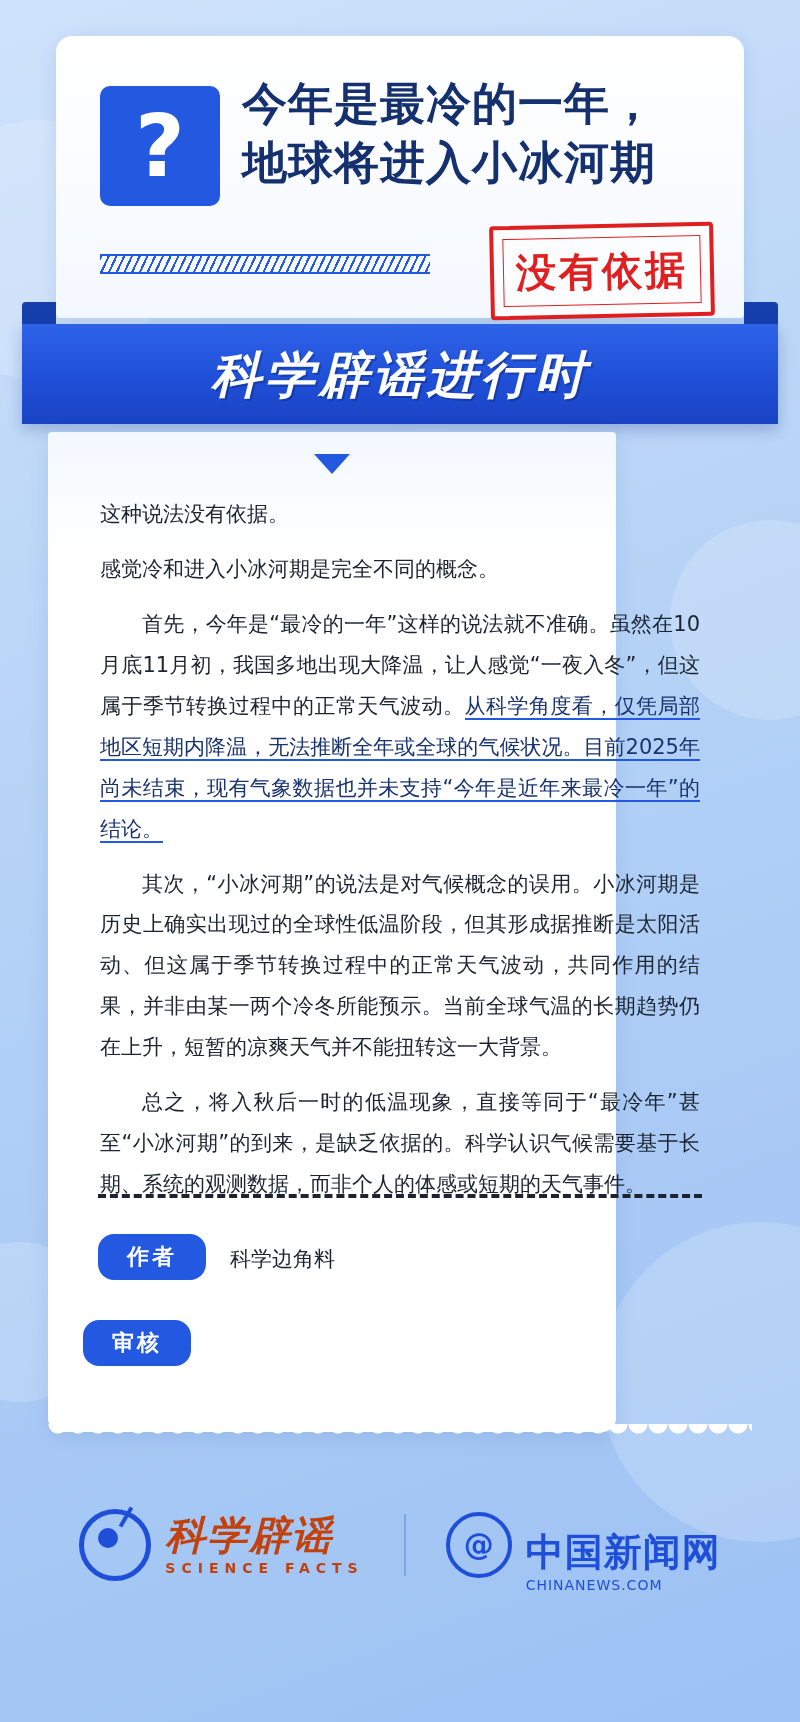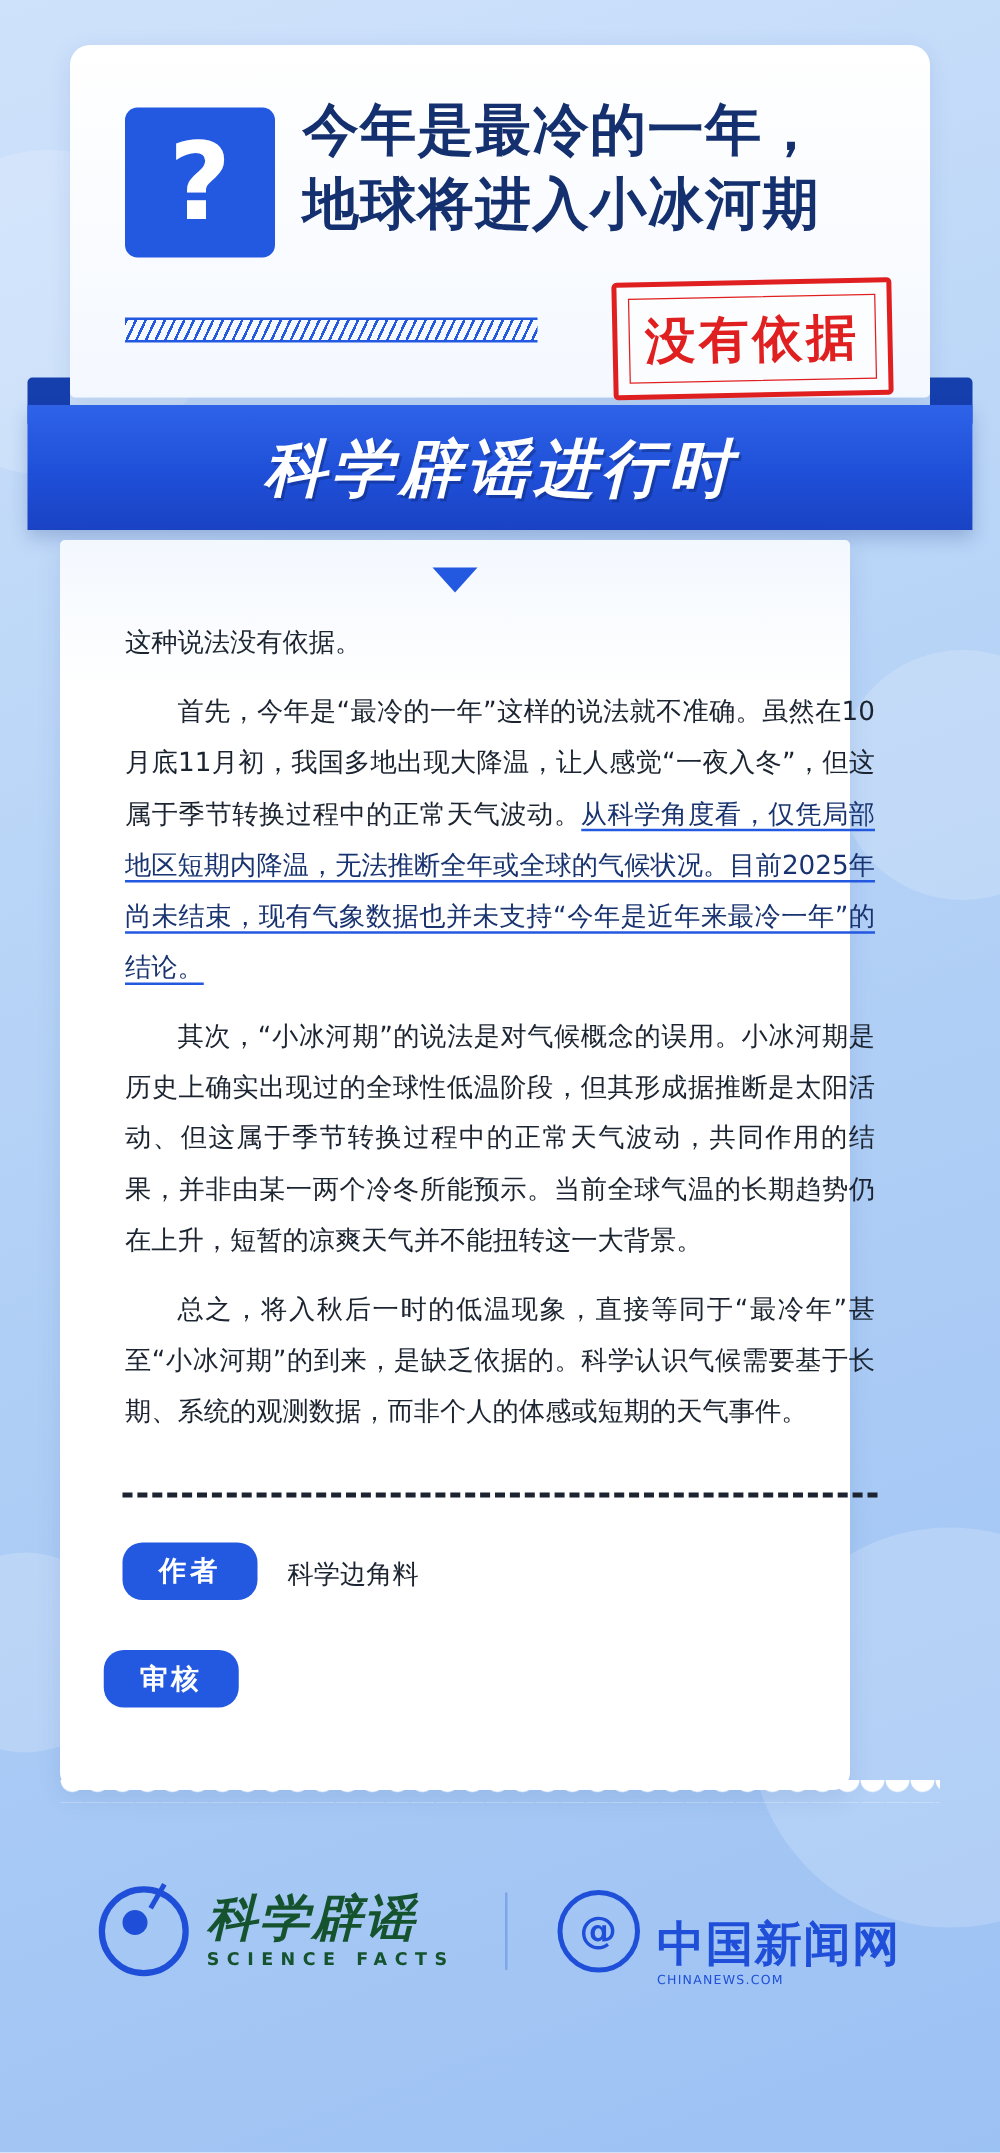--- a/index.html
+++ b/index.html
@@ -148,21 +148,21 @@
     font-style: italic;
     font-family: "DejaVu Sans", sans-serif;
     text-shadow: 2px 2px 0 rgba(10,30,90,0.35);
   }
 
   
   .body-card {
     position: absolute;
     left: 48px;
     top: 432px;
-    width: 632px;
+    width: 568px;
     height: 1000px;
     background: linear-gradient(180deg, #f3f8ff 0%, #ffffff 12%, #ffffff 100%);
     border-radius: 4px 4px 14px 14px;
     box-shadow: 0 6px 20px rgba(40,80,160,0.12);
   }
   .caret {
     position: absolute;
     left: 50%;
     top: 22px;
     margin-left: -18px;
@@ -278,21 +278,21 @@
   }
   .logo-left .mark::before {
     content: "";
     position: absolute;
     left: 40px; top: -8px;
     width: 4px; height: 22px;
     background: #1f4fd8;
     transform: rotate(30deg);
   }
   .logo-left .txt {
-    color: #14532d;
+    color: #c2410c;
     font-weight: bold;
     font-family: "DejaVu Sans", sans-serif;
   }
   .logo-left .txt .cn {
     font-size: 40px;
     letter-spacing: 2px;
     font-style: italic;
     display: block;
     line-height: 1.05;
   }
@@ -330,21 +330,21 @@
   }
   .logo-right .txt .cn {
     font-size: 38px;
     font-weight: bold;
     letter-spacing: 1px;
     display: block;
     line-height: 1.05;
     margin-top: 36px;
   }
   .logo-right .txt .en {
-    font-size: 10px;
+    font-size: 14px;
     letter-spacing: 1px;
     display: block;
     margin-top: 4px;
   }
 </style>
 </head>
 <body>
 
 <div class="bg-blob b1"></div>
 <div class="bg-blob b2"></div>
@@ -370,20 +370,21 @@
   <div class="ribbon">
     <div class="ribbon-title">科学辟谣进行时</div>
   </div>
 </div>
 
 <div class="body-card">
   <div class="caret"></div>
 
   <div class="article">
     <p>这种说法没有依据。</p>
+    <p>感觉冷和进入小冰河期是完全不同的概念。</p>
     <p class="indent"><span>首先，今年是“最冷的一年”这样的说法就不准确。虽然在10月底11月初，我国多地出现大降温，让人感觉“一夜入冬”，但这属于季节转换过程中的正常天气波动。</span><span class="u-link">从科学角度看，仅凭局部地区短期内降温，无法推断全年或全球的气候状况。目前2025年尚未结束，现有气象数据也并未支持“今年是近年来最冷一年”的结论。</span></p>
     <p class="indent">其次，“小冰河期”的说法是对气候概念的误用。小冰河期是历史上确实出现过的全球性低温阶段，但其形成据推断是太阳活动、但这属于季节转换过程中的正常天气波动，共同作用的结果，并非由某一两个冷冬所能预示。当前全球气温的长期趋势仍在上升，短暂的凉爽天气并不能扭转这一大背景。</p>
     <p class="indent">总之，将入秋后一时的低温现象，直接等同于“最冷年”甚至“小冰河期”的到来，是缺乏依据的。科学认识气候需要基于长期、系统的观测数据，而非个人的体感或短期的天气事件。</p>
   </div>
 
   <div class="dashed-divider"></div>
 
   <div class="credit-row r1">
     <div class="credit-tag">作者</div>
     <div class="credit-text">

